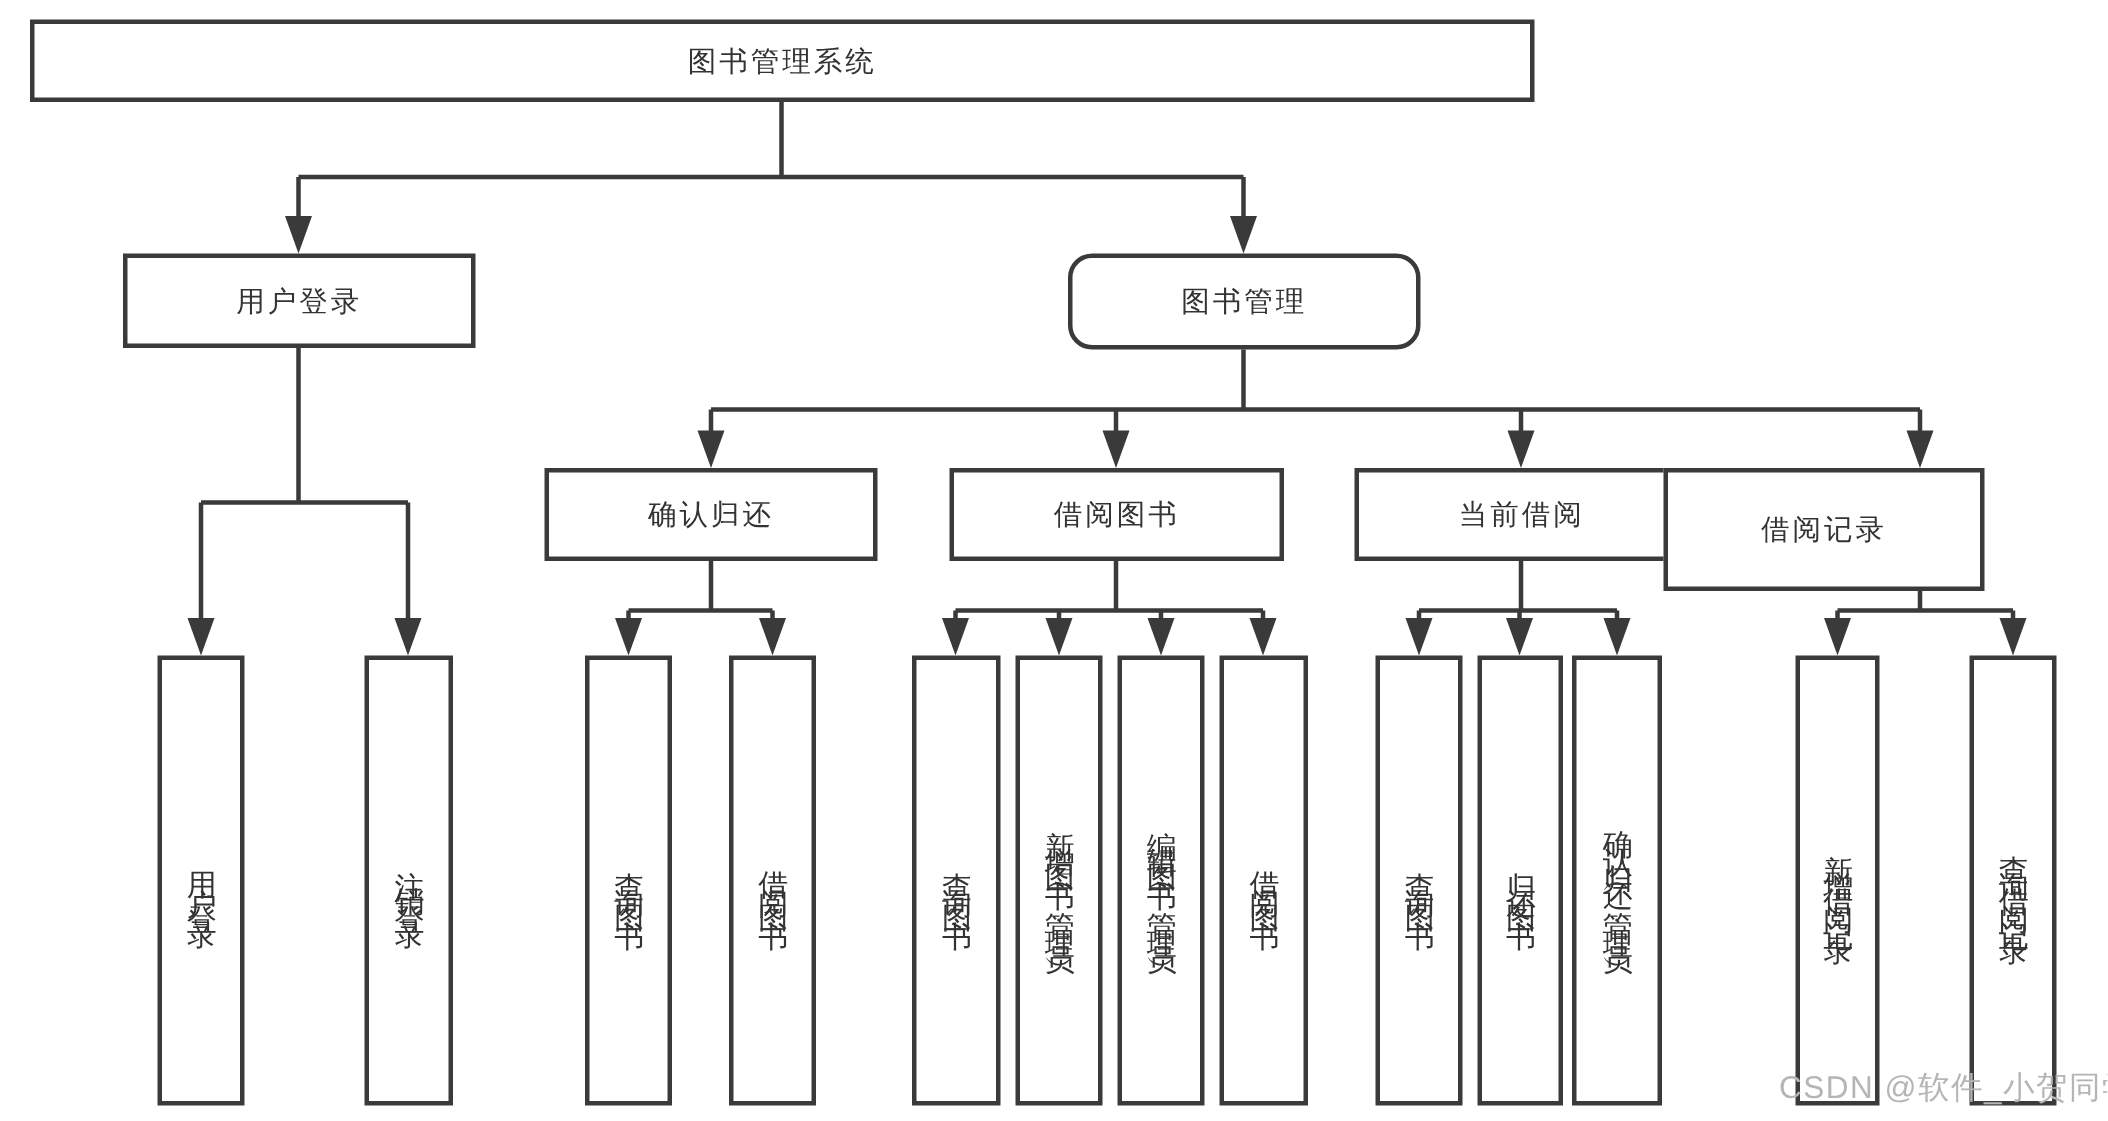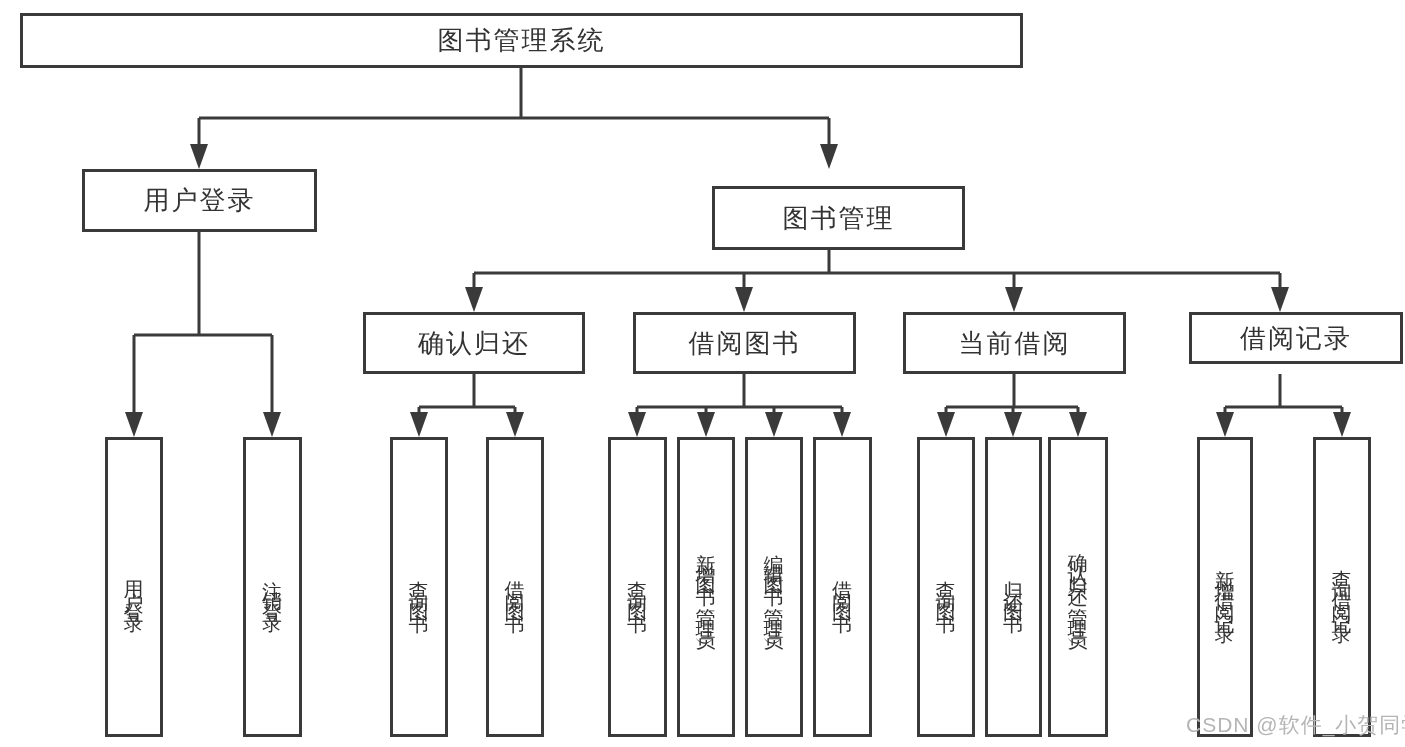--- a/index.html
+++ b/index.html
@@ -30,21 +30,21 @@
   .box {
     position: absolute;
     box-sizing: border-box;
     background: #ffffff;
     border: 3px solid #3a3a3a;
     display: flex;
     align-items: center;
     justify-content: center;
   }
   .hbox .label {
-    font-size: 26px;
+    font-size: 19px;
     letter-spacing: 2px;
     white-space: nowrap;
   }
   .vbox .label {
     writing-mode: vertical-rl;
     text-orientation: mixed;
     font-size: 20px;
     letter-spacing: 11px;
     line-height: 1;
     white-space: nowrap;
@@ -115,34 +115,34 @@
     </g>
   </svg>
 
   <div class="box hbox" style="left:20px; top:13px; width:1003px; height:55px;">
     <span class="label">图书管理系统</span>
   </div>
 
   <div class="box hbox" style="left:82px; top:169px; width:235px; height:63px;">
     <span class="label">用户登录</span>
   </div>
-  <div class="box hbox" style="left:712px; top:186px; width:253px; height:64px;">
+  <div class="box hbox" style="left:712px; top:169px; width:235px; height:64px;border-radius:16px;">
     <span class="label">图书管理</span>
   </div>
 
   <div class="box hbox" style="left:363px; top:312px; width:222px; height:62px;">
     <span class="label">确认归还</span>
   </div>
   <div class="box hbox" style="left:633px; top:312px; width:223px; height:62px;">
     <span class="label">借阅图书</span>
   </div>
   <div class="box hbox" style="left:903px; top:312px; width:223px; height:62px;">
     <span class="label">当前借阅</span>
   </div>
-  <div class="box hbox" style="left:1189px; top:312px; width:214px; height:52px;">
+  <div class="box hbox" style="left:1109px; top:312px; width:214px; height:82px;">
     <span class="label">借阅记录</span>
   </div>
 
   <div class="box vbox" style="left:105px; top:437px; width:58px; height:300px;">
     <span class="label">用户登录</span>
   </div>
   <div class="box vbox" style="left:243px; top:437px; width:59px; height:300px;">
     <span class="label">注销登录</span>
   </div>
 

